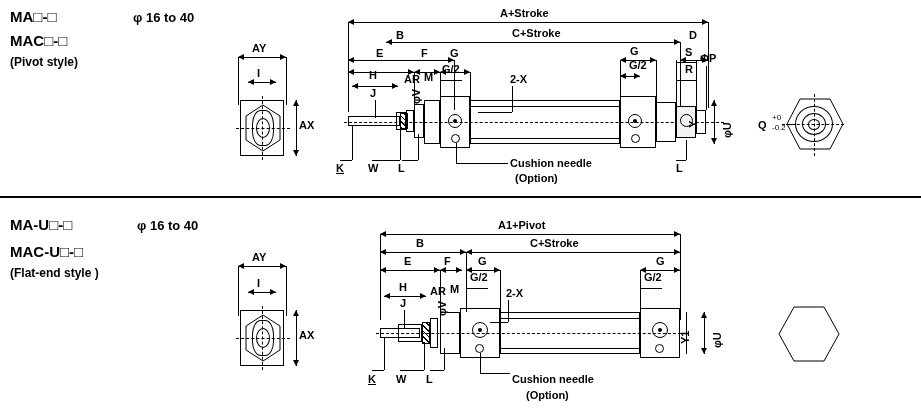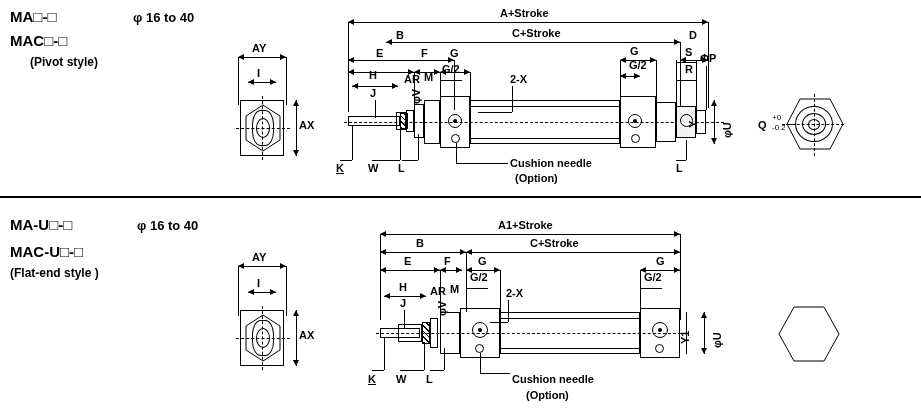--- a/index.html
+++ b/index.html
@@ -43,21 +43,21 @@
 <body>
 
 <div class="sheet">
 
   <div class="title" style="left:10px;top:8px;">
     <span>MA□-□</span>
   </div>
   <div class="title" style="left:10px;top:32px;">
     <span>MAC□-□</span>
   </div>
-  <div class="sub" style="left:10px;top:55px;margin-left:20px;">
+  <div class="sub" style="left:10px;top:55px;">
     <span>(Pivot style)</span>
   </div>
   <div class="phi" style="left:133px;top:10px;">
     <span>φ 16 to 40</span>
   </div>
 
   <div class="h" style="left:238px;top:57px;width:48px;"></div>
   <div class="arrowL" style="left:238px;top:54px;"></div>
   <div class="arrowR" style="left:280px;top:54px;"></div>
   <div class="v" style="left:238px;top:57px;height:48px;"></div>
@@ -284,21 +284,21 @@
   <div class="v" style="left:296px;top:310px;height:56px;"></div>
   <div class="arrowU" style="left:293px;top:310px;"></div>
   <div class="arrowD" style="left:293px;top:360px;"></div>
   <div class="lbl b" style="left:299px;top:330px;"><span>AX</span></div>
 
   <div class="h" style="left:380px;top:234px;width:300px;"></div>
   <div class="arrowL" style="left:380px;top:231px;"></div>
   <div class="arrowR" style="left:674px;top:231px;"></div>
   <div class="v" style="left:380px;top:234px;height:86px;"></div>
   <div class="v" style="left:680px;top:234px;height:86px;"></div>
-  <div class="lbl b" style="left:498px;top:220px;"><span>A1+Stroke</span></div>
+  <div class="lbl b" style="left:498px;top:220px;"><span>A1+Pivot</span></div>
 
   <div class="h" style="left:466px;top:252px;width:214px;"></div>
   <div class="arrowL" style="left:466px;top:249px;"></div>
   <div class="arrowR" style="left:674px;top:249px;"></div>
   <div class="lbl b" style="left:530px;top:238px;"><span>C+Stroke</span></div>
 
   <div class="h" style="left:380px;top:252px;width:86px;"></div>
   <div class="arrowL" style="left:380px;top:249px;"></div>
   <div class="arrowR" style="left:460px;top:249px;"></div>
   <div class="v" style="left:466px;top:252px;height:60px;"></div>

